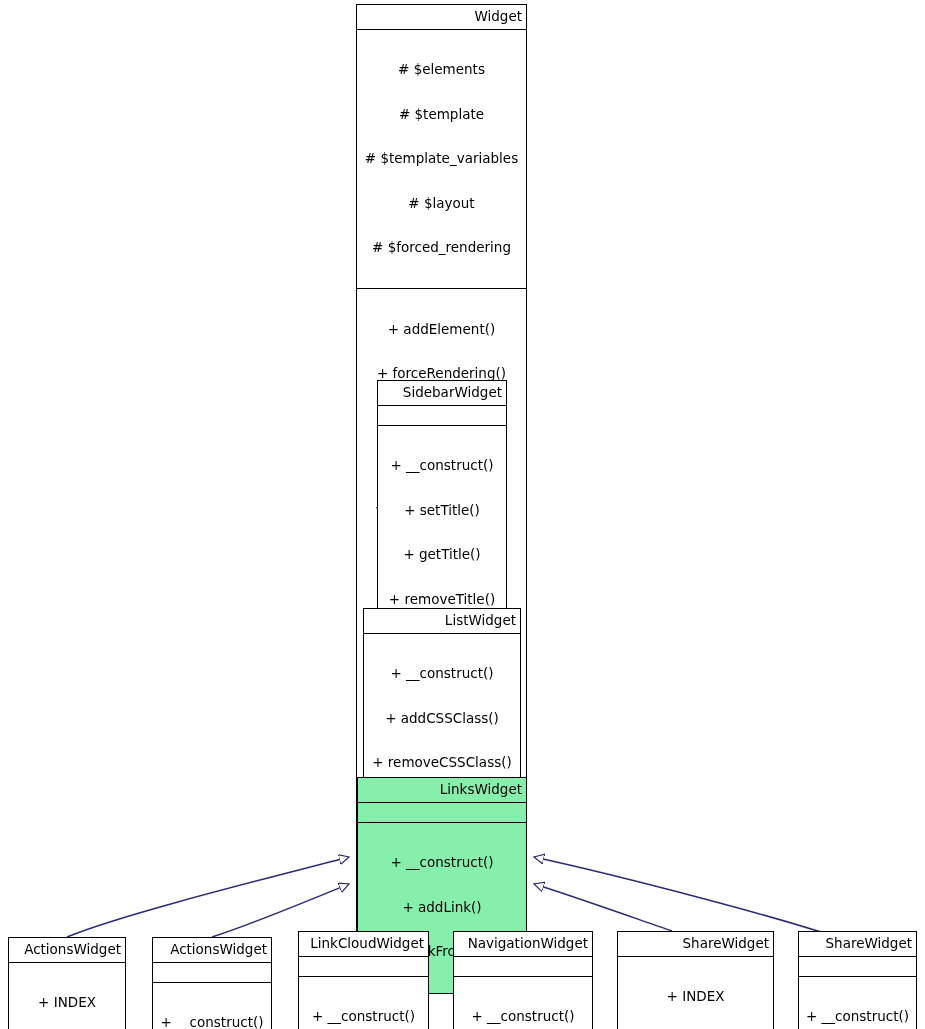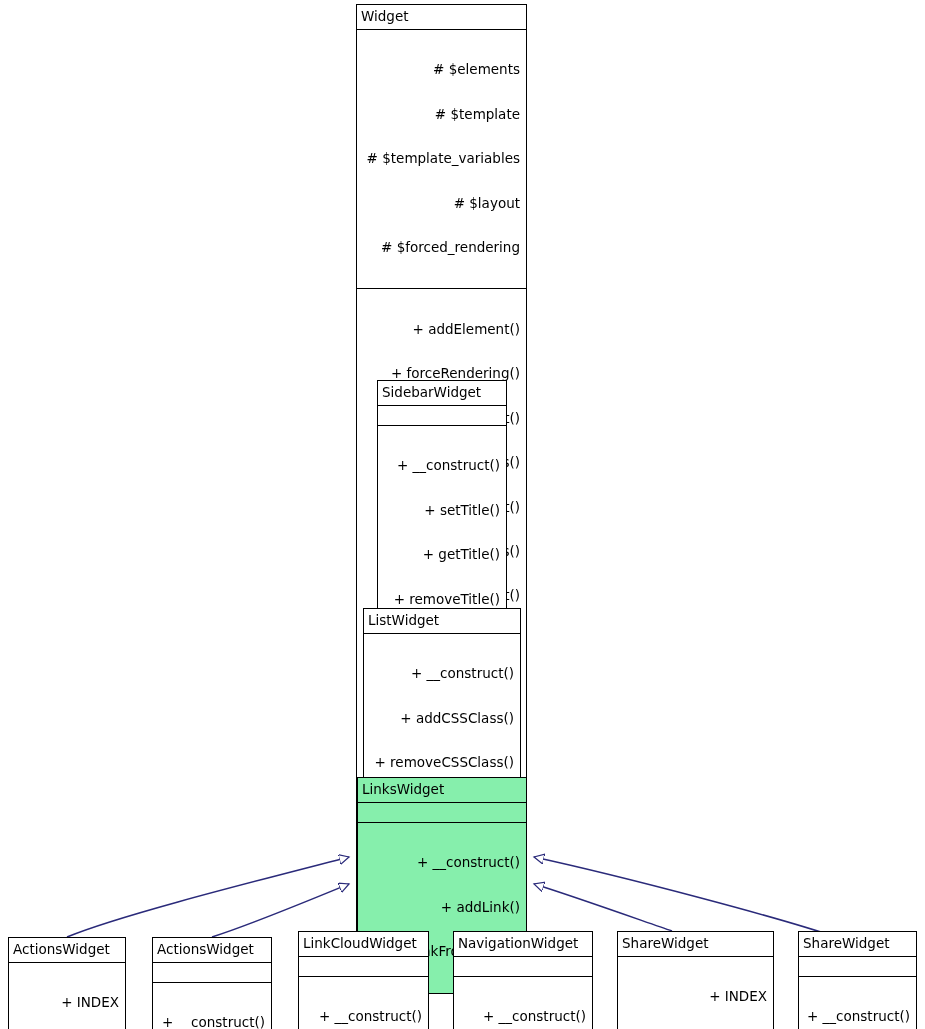--- a/index.html
+++ b/index.html
@@ -29,29 +29,29 @@
     font-size: 13.5px;
     line-height: 14.8px;
     color: #000000;
     z-index: 5;
   }
   .uml-node.highlight {
     background: #86efac;
     border: 1px solid #000000;
   }
   .uml-title {
-    text-align: left;
+    text-align: right;
     padding: 4px 4px 5px 4px;
     white-space: nowrap;
     font-size: 13.5px;
   }
   .uml-compartment {
     border-top: 1px solid #000000;
     padding: 3px 6px 4px 6px;
-    text-align: right;
+    text-align: center;
     white-space: pre;
   }
   .uml-compartment.empty {
     height: 19px;
     padding-top: 0;
     padding-bottom: 0;
   }
   .uml-row {
     white-space: pre;
   }

